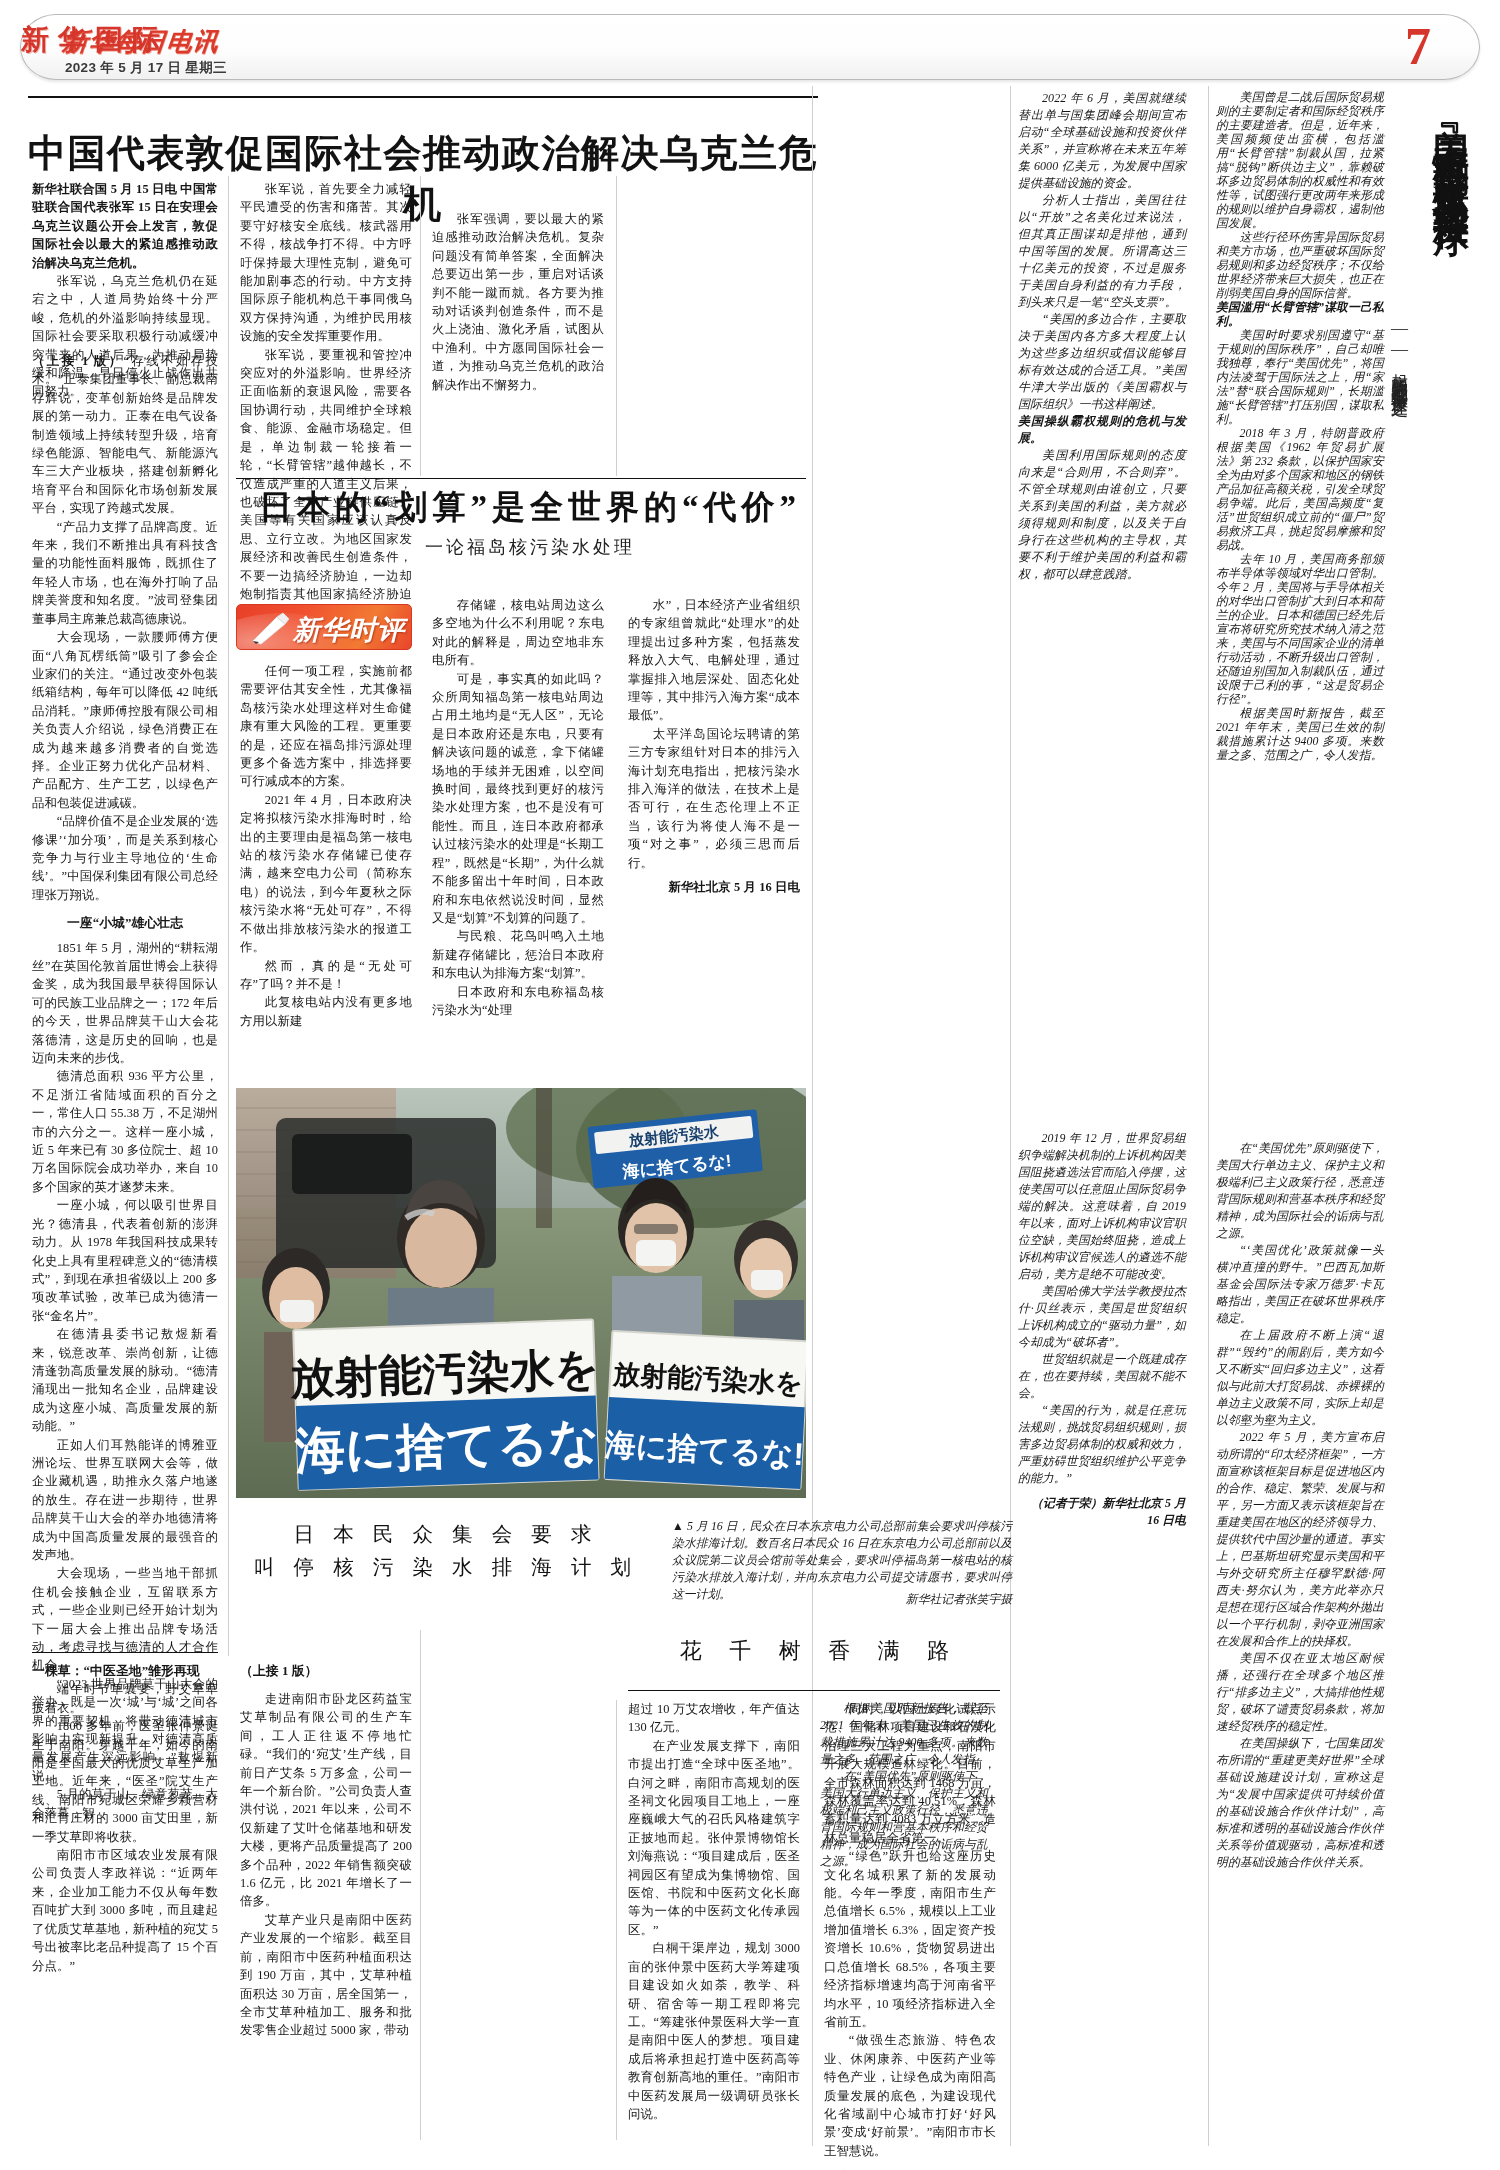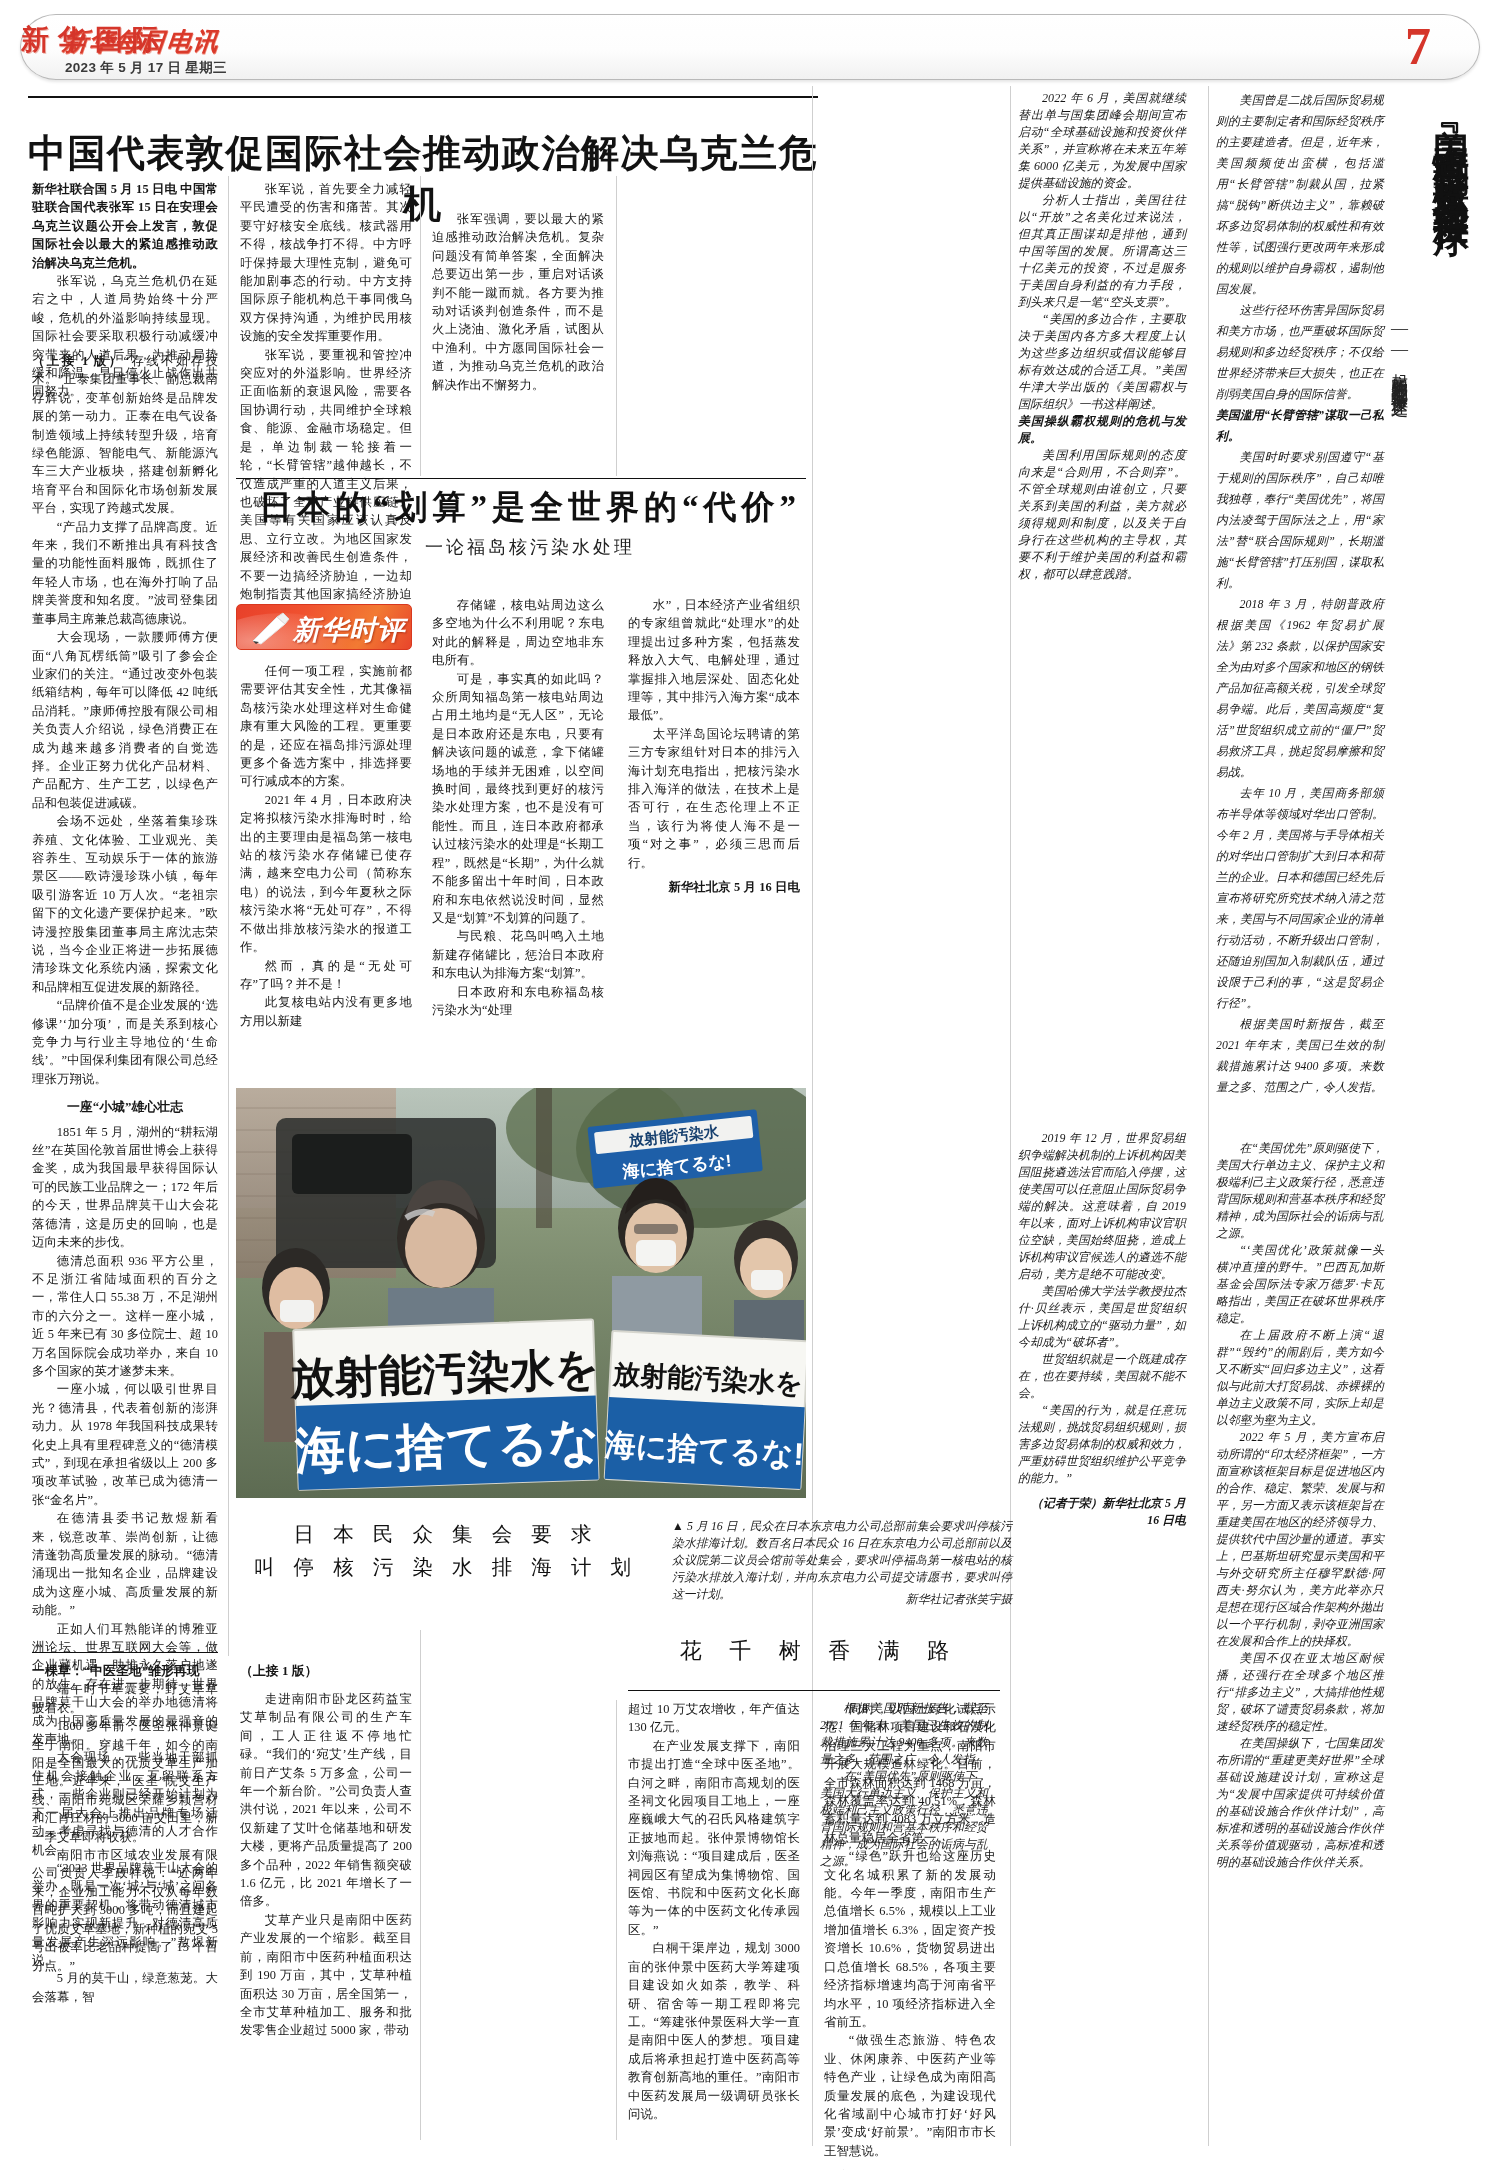--- a/index.html
+++ b/index.html
@@ -204,21 +204,20 @@
 </div>
 
 <div class="body-col" style="left:628px; top:180px; width:172px; height:290px;">
   <p></p>
 </div>
 
 <div class="body-col" style="left:32px; top:352px; width:186px; height:1300px;">
   <p class="noind"><span class="lead-in">（上接 1 版）</span><span>“存线不如存技术。”正泰集团董事长、副总裁南存辉说，变革创新始终是品牌发展的第一动力。正泰在电气设备制造领域上持续转型升级，培育绿色能源、智能电气、新能源汽车三大产业板块，搭建创新孵化培育平台和国际化市场创新发展平台，实现了跨越式发展。</span></p>
   <p>“产品力支撑了品牌高度。近年来，我们不断推出具有科技含量的功能性面料服饰，既抓住了年轻人市场，也在海外打响了品牌美誉度和知名度。”波司登集团董事局主席兼总裁高德康说。</p>
   <p>大会现场，一款腰师傅方便面“八角瓦楞纸筒”吸引了参会企业家们的关注。“通过改变外包装纸箱结构，每年可以降低 42 吨纸品消耗。”康师傅控股有限公司相关负责人介绍说，绿色消费正在成为越来越多消费者的自觉选择。企业正努力优化产品材料、产品配方、生产工艺，以绿色产品和包装促进减碳。</p>
-  <p>会场不远处，坐落着集珍珠养殖、文化体验、工业观光、美容养生、互动娱乐于一体的旅游景区——欧诗漫珍珠小镇，每年吸引游客近 10 万人次。“老祖宗留下的文化遗产要保护起来。”欧诗漫控股集团董事局主席沈志荣说，当今企业正将进一步拓展德清珍珠文化系统内涵，探索文化和品牌相互促进发展的新路径。</p>
   <p>“品牌价值不是企业发展的‘选修课’‘加分项’，而是关系到核心竞争力与行业主导地位的‘生命线’。”中国保利集团有限公司总经理张万翔说。</p>
   <p class="sub-head" style="text-align:center; margin:10px 0 6px;">一座“小城”雄心壮志</p>
   <p>1851 年 5 月，湖州的“耕耘湖丝”在英国伦敦首届世博会上获得金奖，成为我国最早获得国际认可的民族工业品牌之一；172 年后的今天，世界品牌莫干山大会花落德清，这是历史的回响，也是迈向未来的步伐。</p>
   <p>德清总面积 936 平方公里，不足浙江省陆域面积的百分之一，常住人口 55.38 万，不足湖州市的六分之一。这样一座小城，近 5 年来已有 30 多位院士、超 10 万名国际院会成功举办，来自 10 多个国家的英才遂梦未来。</p>
   <p>一座小城，何以吸引世界目光？德清县，代表着创新的澎湃动力。从 1978 年我国科技成果转化史上具有里程碑意义的“德清模式”，到现在承担省级以上 200 多项改革试验，改革已成为德清一张“金名片”。</p>
   <p>在德清县委书记敖煜新看来，锐意改革、崇尚创新，让德清蓬勃高质量发展的脉动。“德清涌现出一批知名企业，品牌建设成为这座小城、高质量发展的新动能。”</p>
   <p>正如人们耳熟能详的博雅亚洲论坛、世界互联网大会等，做企业藏机遇，助推永久落户地遂的放生。存在进一步期待，世界品牌莫干山大会的举办地德清将成为中国高质量发展的最强音的发声地。</p>
   <p>大会现场，一些当地干部抓住机会接触企业，互留联系方式，一些企业则已经开始计划为下一届大会上推出品牌专场活动，考虑寻找与德清的人才合作机会。</p>
   <p>“2023 世界品牌莫干山大会的举办，既是一次‘城’与‘城’之间各界的重要契机，将带动德清城市影响力实现新提升，对德清高质量发展产生深远影响。”敖煜新说。</p>
   <p>5 月的莫干山，绿意葱茏。大会落幕，智</p>
@@ -350,21 +349,21 @@
 <div class="photo-caption-head">
   <div style="white-space:pre-line;">日 本 民 众 集 会 要 求
 叫 停 核 污 染 水 排 海 计 划</div>
 </div>
 <div class="photo-caption-body">▲ 5 月 16 日，民众在日本东京电力公司总部前集会要求叫停核污染水排海计划。数百名日本民众 16 日在东京电力公司总部前以及众议院第二议员会馆前等处集会，要求叫停福岛第一核电站的核污染水排放入海计划，并向东京电力公司提交请愿书，要求叫停这一计划。</div>
 <div class="photo-credit">新华社记者张笑宇摄</div>
 
 <div class="vhead">美国『悔棋翻盘』破坏多边经贸秩序</div>
 <div class="vsub">——起底美国贸易战反智本质述评之三</div>
 
-<div class="body-col" style="left:1216px; top:90px; width:168px; height:1040px; font-style:italic; font-size:11.8px; line-height:21px;">
+<div class="body-col" style="left:1216px; top:90px; width:168px; height:1040px; font-style:italic; font-size:11.8px; line-height:14px;">
   <p>美国曾是二战后国际贸易规则的主要制定者和国际经贸秩序的主要建造者。但是，近年来，美国频频使出蛮横，包括滥用“长臂管辖”制裁从国，拉紧搞“脱钩”断供边主义”，靠赖破坏多边贸易体制的权威性和有效性等，试图强行更改两年来形成的规则以维护自身霸权，遏制他国发展。</p>
   <p>这些行径环伤害异国际贸易和美方市场，也严重破坏国际贸易规则和多边经贸秩序；不仅给世界经济带来巨大损失，也正在削弱美国自身的国际信誉。</p>
   <p class="dept">美国滥用“长臂管辖”谋取一己私利。</p>
   <p>美国时时要求别国遵守“基于规则的国际秩序”，自己却唯我独尊，奉行“美国优先”，将国内法凌驾于国际法之上，用“家法”替“联合国际规则”，长期滥施“长臂管辖”打压别国，谋取私利。</p>
   <p>2018 年 3 月，特朗普政府根据美国《1962 年贸易扩展法》第 232 条款，以保护国家安全为由对多个国家和地区的钢铁产品加征高额关税，引发全球贸易争端。此后，美国高频度“复活”世贸组织成立前的“僵尸”贸易救济工具，挑起贸易摩擦和贸易战。</p>
   <p>去年 10 月，美国商务部颁布半导体等领域对华出口管制。今年 2 月，美国将与手导体相关的对华出口管制扩大到日本和荷兰的企业。日本和德国已经先后宣布将研究所究技术纳入清之范来，美国与不同国家企业的清单行动活动，不断升级出口管制，还随迫别国加入制裁队伍，通过设限于己利的事，“这是贸易企行径”。</p>
   <p>根据美国时新报告，截至 2021 年年末，美国已生效的制裁措施累计达 9400 多项。来数量之多、范围之广，令人发指。</p>
 </div>
 
 <div class="body-col" style="left:1216px; top:1140px; width:168px; height:1000px; font-style:italic; font-size:11.8px; line-height:17px;">

